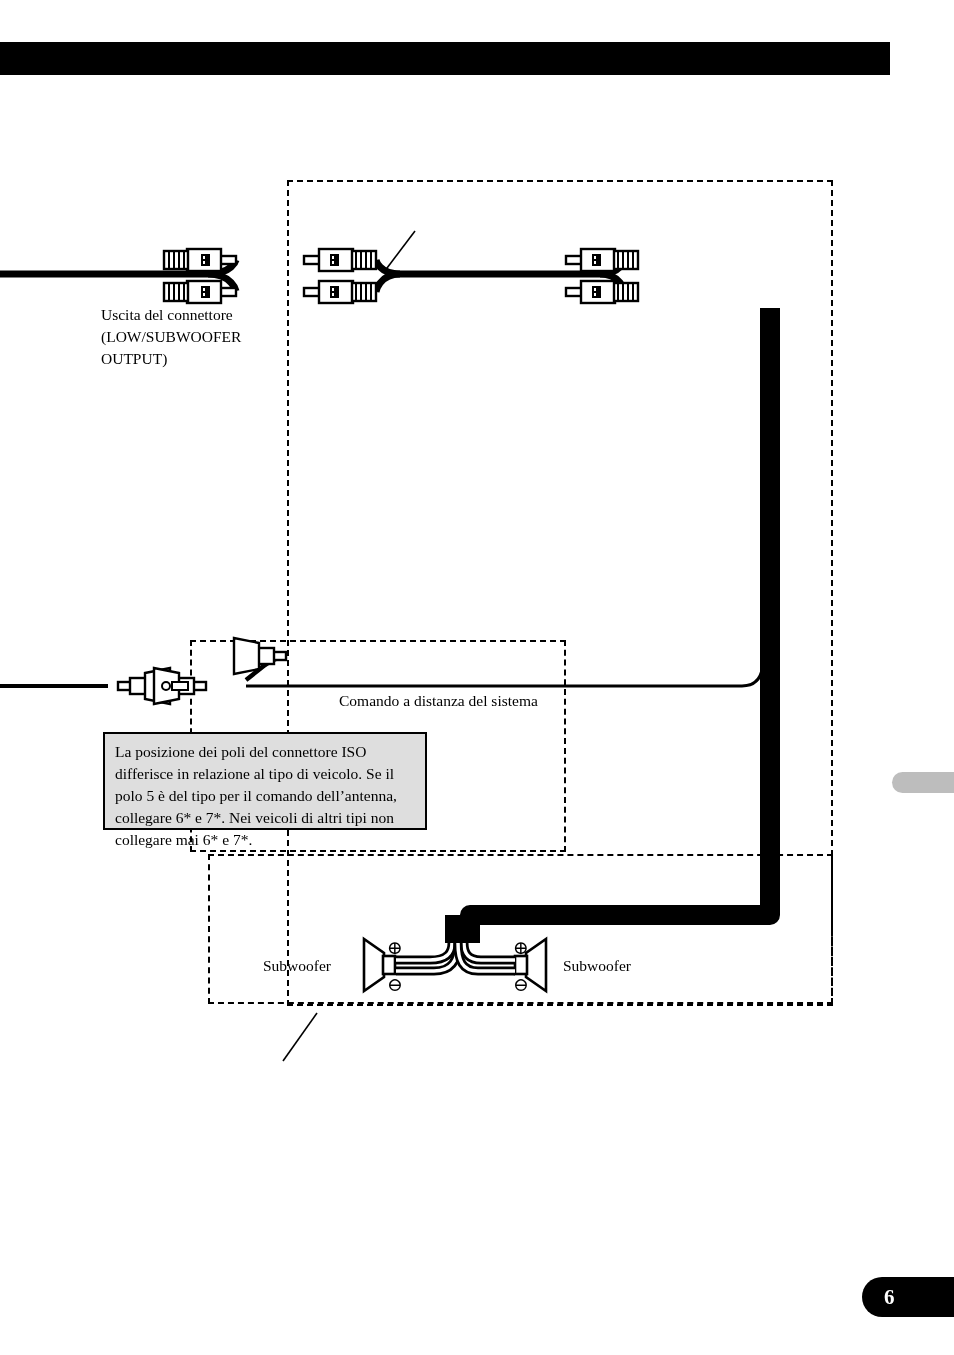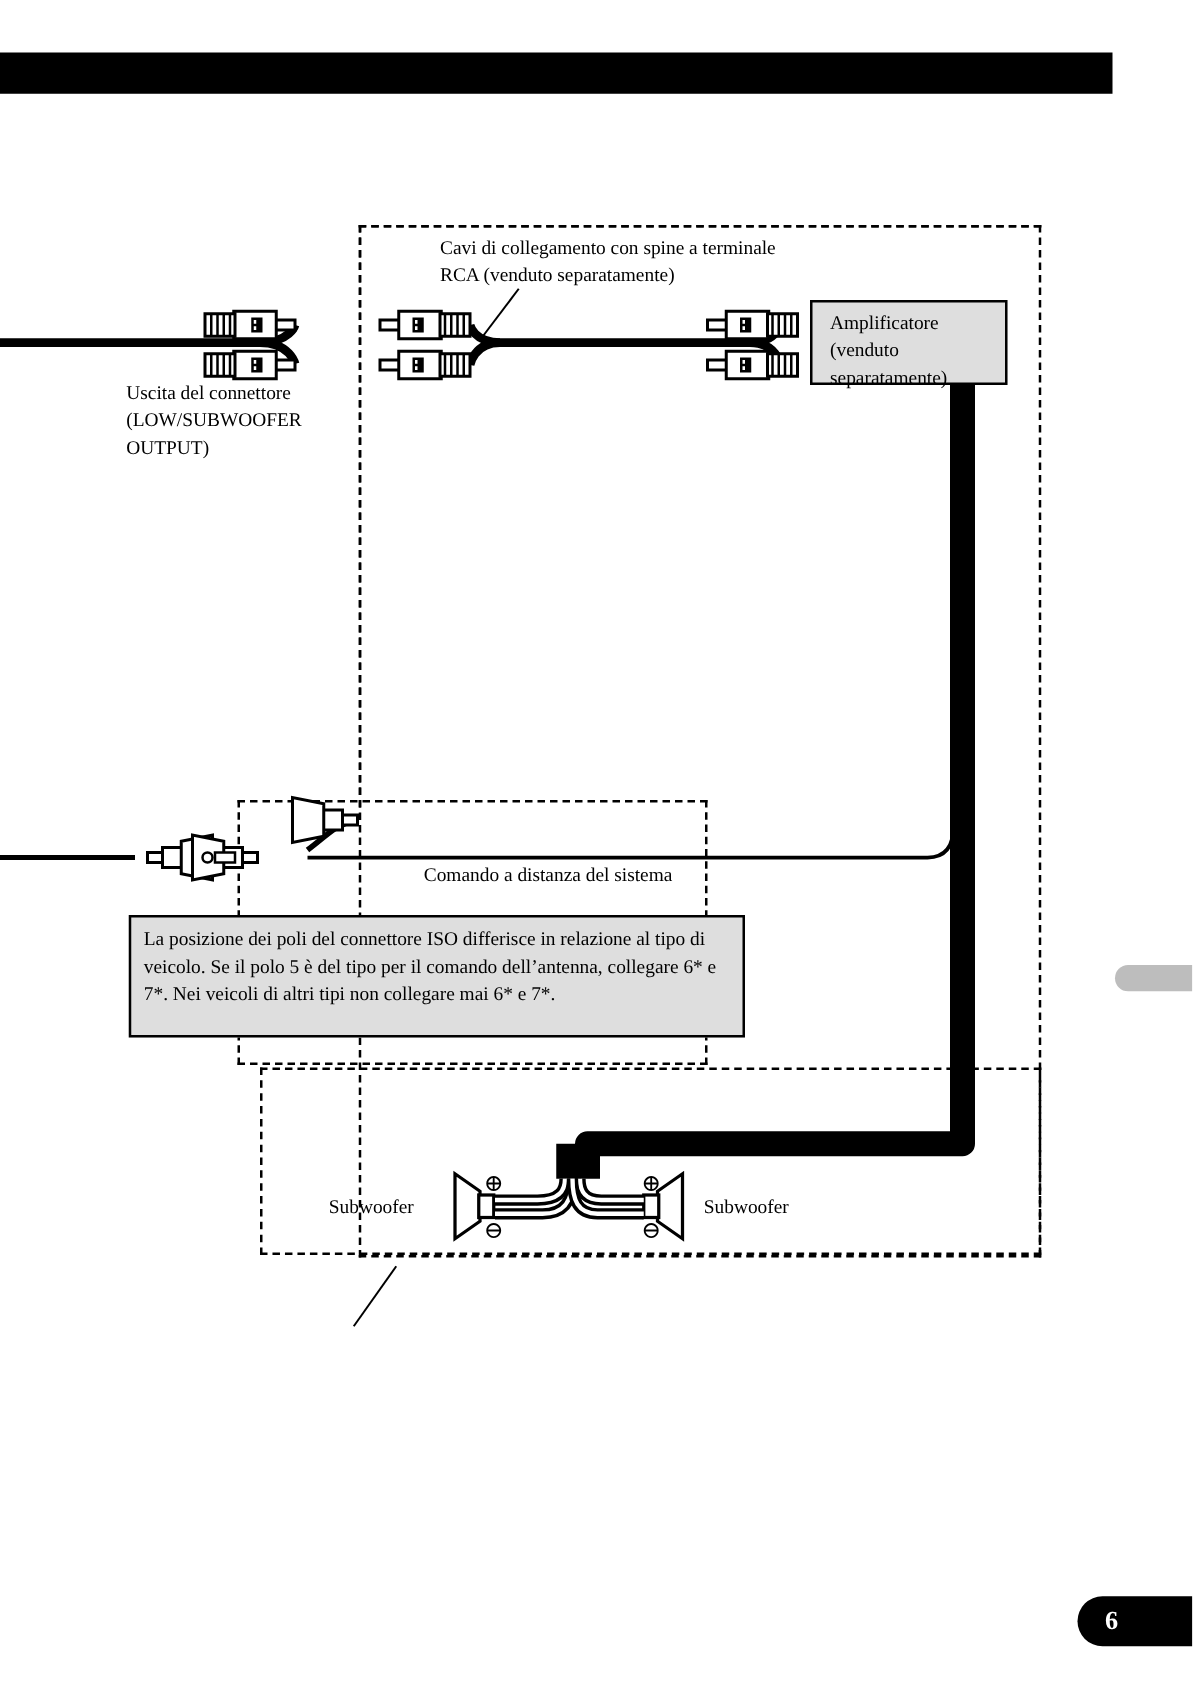--- a/index.html
+++ b/index.html
@@ -69,21 +69,21 @@
     border: 2px solid #000000;
     box-sizing: border-box;
     padding: 6px 0 0 14px;
     font-size: 15.5px;
     line-height: 1.42;
   }
 
   
   #iso-note {
     left: 103px; top: 732px;
-    width: 493px; height: 98px;
+    width: 324px; height: 98px;
     background: #dedede;
     border: 2px solid #000000;
     box-sizing: border-box;
     padding: 7px 10px 0 10px;
     font-size: 15.5px;
     line-height: 1.42;
   }
 
   
   .label {
@@ -247,30 +247,25 @@
     </g>
 
     <line x1="317" y1="1013" x2="283" y2="1061" stroke="#000" stroke-width="1.6"></line>
   </svg>
 
   <div class="abs" style="left:387px; top:938px; font-size:19px; line-height:1;">⊕</div>
   <div class="abs" style="left:387px; top:975px; font-size:19px; line-height:1;">⊖</div>
   <div class="abs" style="left:513px; top:938px; font-size:19px; line-height:1;">⊕</div>
   <div class="abs" style="left:513px; top:975px; font-size:19px; line-height:1;">⊖</div>
 
-  <div class="abs label" id="label-rca">Cavi di collegamento con spine a terminale
-RCA (venduto separatamente)</div>
 
   <div class="abs label" id="label-subout">Uscita del connettore
 (LOW/SUBWOOFER
 OUTPUT)</div>
 
-  <div class="abs" id="amp-box"><span style="white-space:pre;">Amplificatore
-(venduto
-separatamente)</span></div>
 
   <div class="abs label" id="label-remote">Comando a distanza del sistema</div>
 
   <div class="abs" id="iso-note"><span>La posizione dei poli del connettore ISO differisce in relazione al tipo di veicolo. Se il polo 5 è del tipo per il comando dell’antenna, collegare 6* e 7*. Nei veicoli di altri tipi non collegare mai 6* e 7*.</span></div>
 
   <div class="abs label" id="label-sub-left">Subwoofer</div>
 
   <div class="abs label" id="label-sub-right">Subwoofer</div>
 
 

